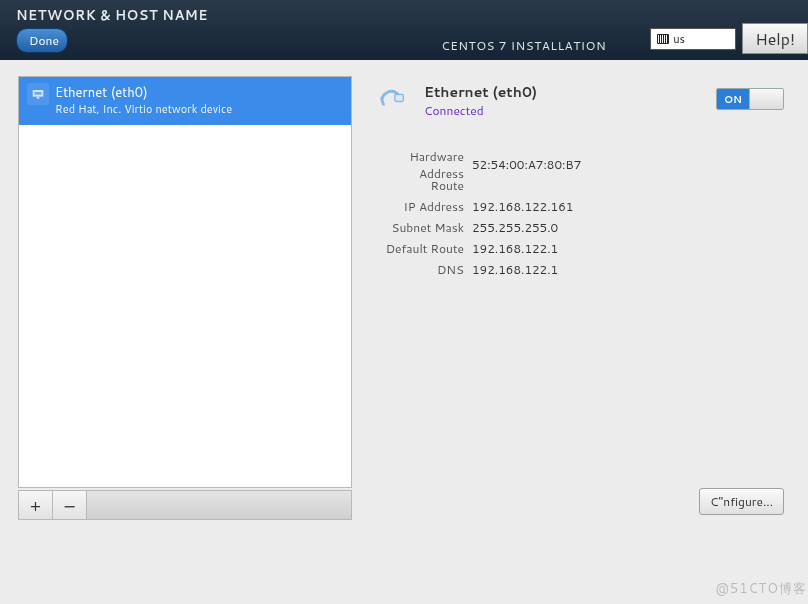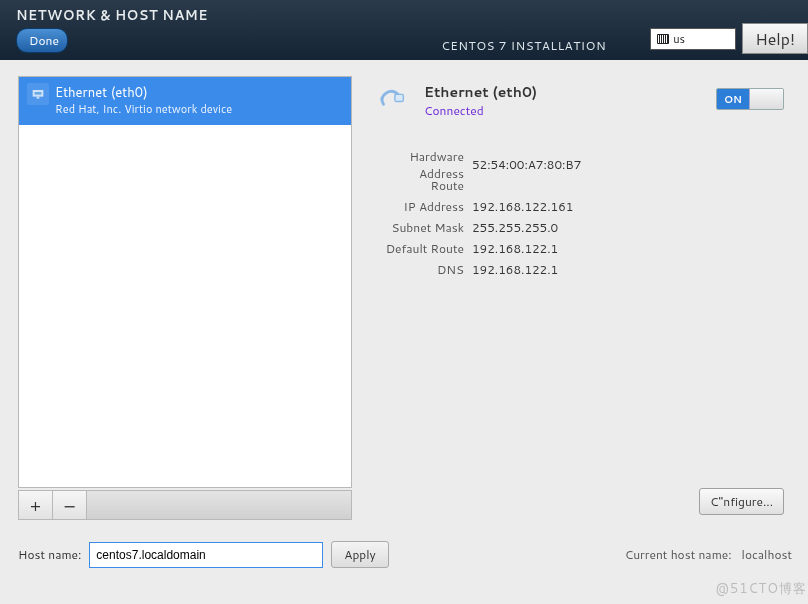--- a/index.html
+++ b/index.html
@@ -176,24 +176,15 @@
       </div>
       <div class="det-row">
         <span class="det-label">DNS</span>
         <span class="det-val">192.168.122.1</span>
       </div>
     </div>
   </div>
 
   <div class="configure">C"nfigure...</div>
 
-  <div class="hostrow">
-    <span class="hostrow-label">Host name:</span>
-    <input class="hostrow-input" type="text" value="centos7.localdomain" style="">
-    <div class="apply-btn">Apply</div>
-    <div class="hostrow-right">
-      <span>Current host name:</span>
-      <span>localhost</span>
-    </div>
-  </div>
 
   <div class="watermark">@51CTO博客</div>
 </div>
 
 </body></html>

